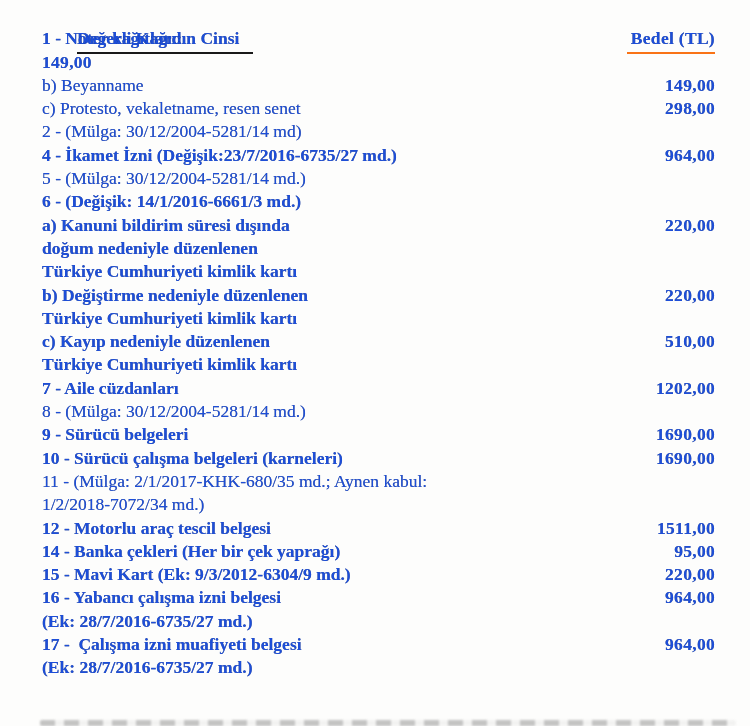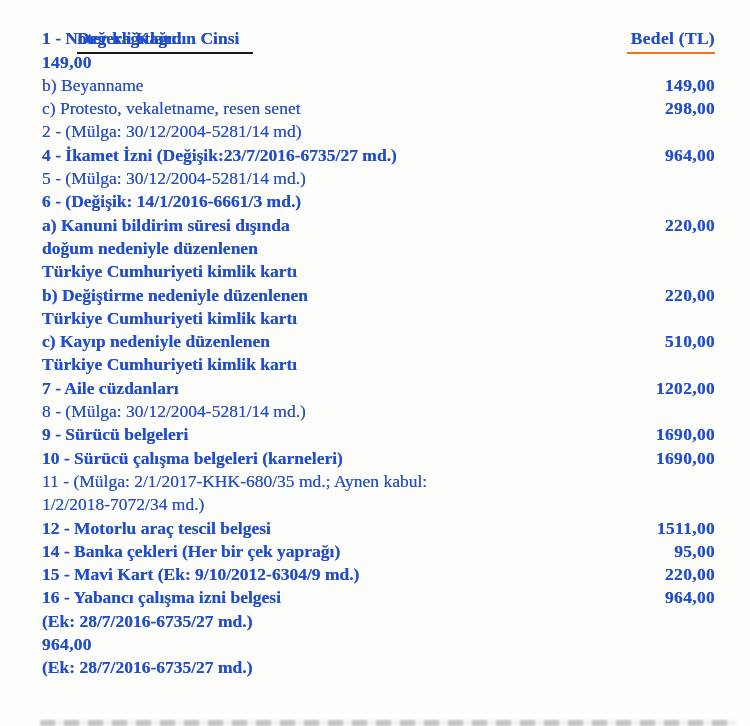--- a/index.html
+++ b/index.html
@@ -194,35 +194,36 @@
     <span class="value">1511,00</span>
   </div>
 
 
   <div class="row">
     <span class="label bold">14 - Banka çekleri (Her bir çek yaprağı)</span>
     <span class="value">95,00</span>
   </div>
 
   <div class="row">
-    <span class="label bold">15 - Mavi Kart (Ek: 9/10/2012-6304/9 md.)</span>
+    <span class="label bold">15 - Mavi Kart (Ek: 9/3/2012-6304/9 md.)</span>
     <span class="value">220,00</span>
   </div>
 
   <div class="row">
     <span class="label bold">16 - Yabancı çalışma izni belgesi</span>
     <span class="value">964,00</span>
   </div>
 
   <div class="row">
     <span class="label bold">(Ek: 28/7/2016-6735/27 md.)</span>
     <span class="value"></span>
   </div>
 
   <div class="row">
+    <span class="label bold">17 -  Çalışma izni muafiyeti belgesi</span>
     <span class="value">964,00</span>
   </div>
 
   <div class="row">
     <span class="label bold">(Ek: 28/7/2016-6735/27 md.)</span>
     <span class="value"></span>
   </div>
 </div>
 
   </div>

